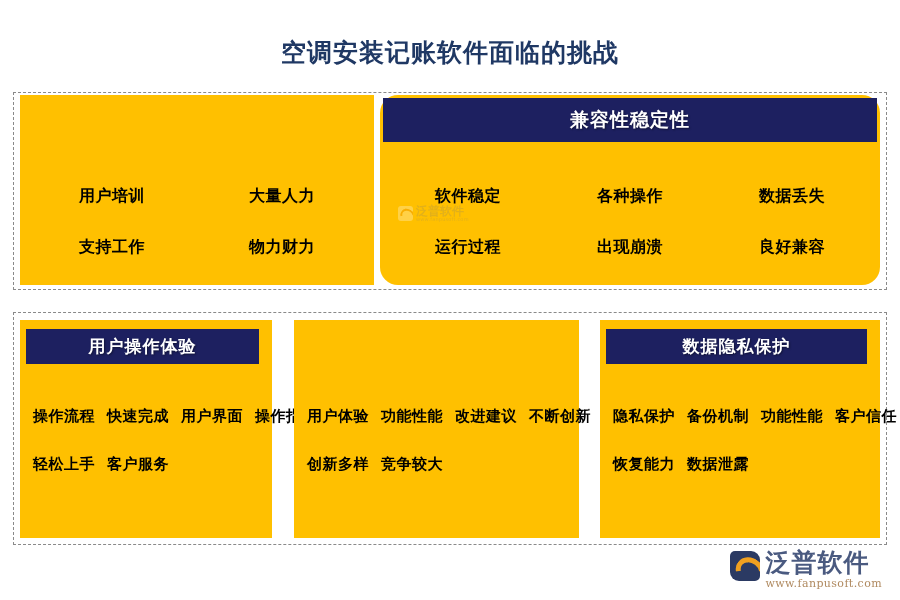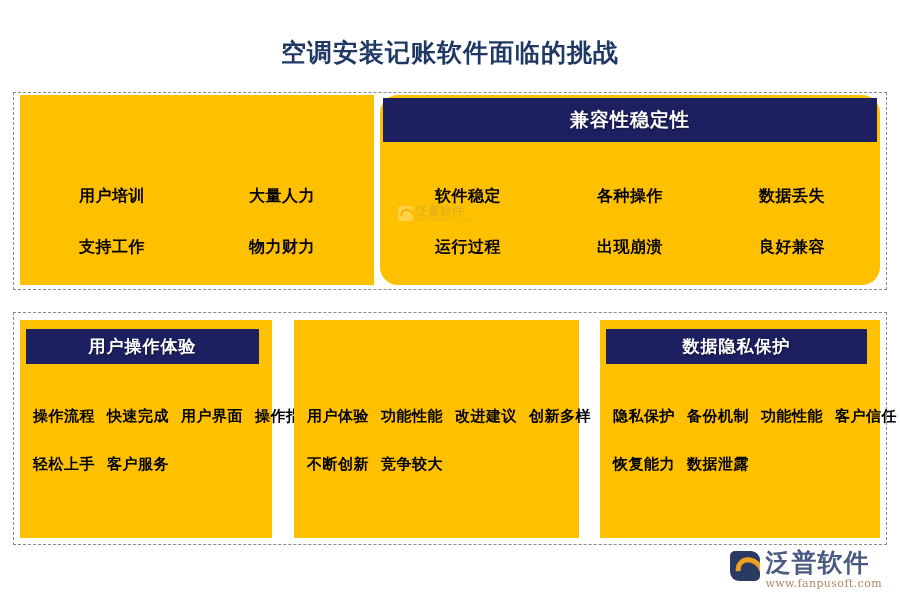--- a/index.html
+++ b/index.html
@@ -276,22 +276,22 @@
       <div class="item-box">轻松上手</div>
       <div class="item-box">客户服务</div>
     </div>
   </div>
 
   <div class="panel bottom" id="panel-4">
     <div class="items">
       <div class="item-box">用户体验</div>
       <div class="item-box">功能性能</div>
       <div class="item-box">改进建议</div>
+      <div class="item-box">不断创新</div>
       <div class="item-box">创新多样</div>
-      <div class="item-box">不断创新</div>
       <div class="item-box">竞争较大</div>
     </div>
   </div>
 
   <div class="panel bottom" id="panel-5">
     <div class="panel-header">数据隐私保护</div>
     <div class="items">
       <div class="item-box">隐私保护</div>
       <div class="item-box">备份机制</div>
       <div class="item-box">功能性能</div>

